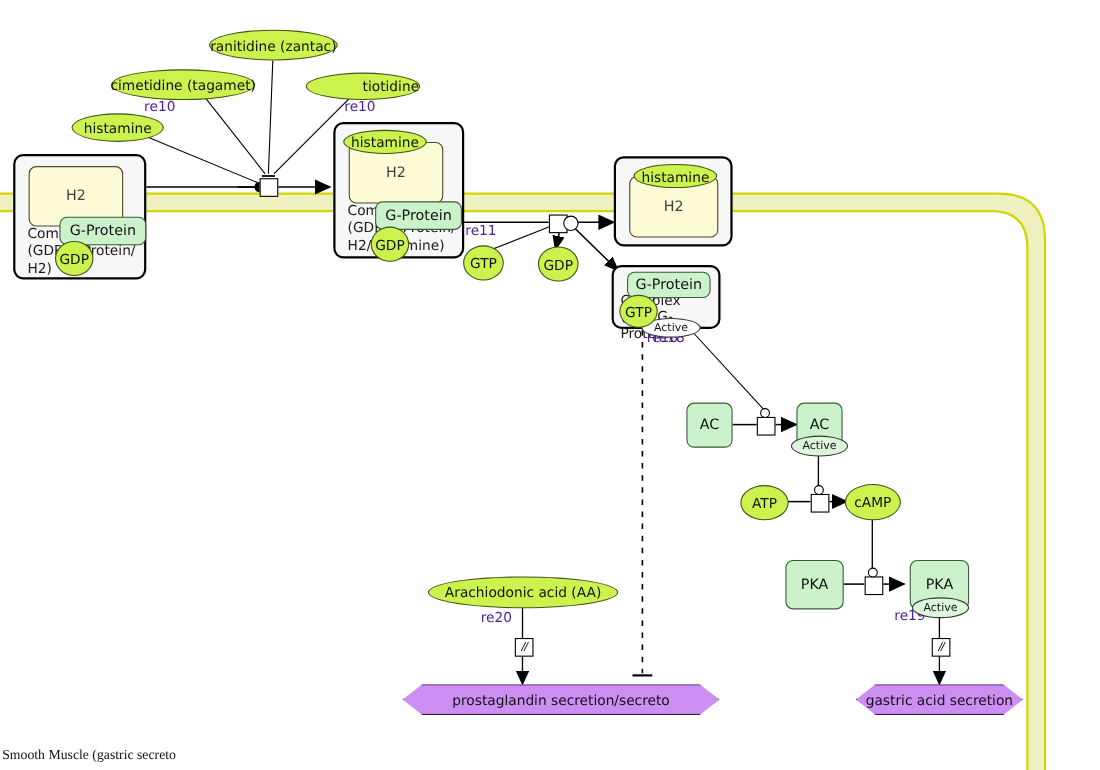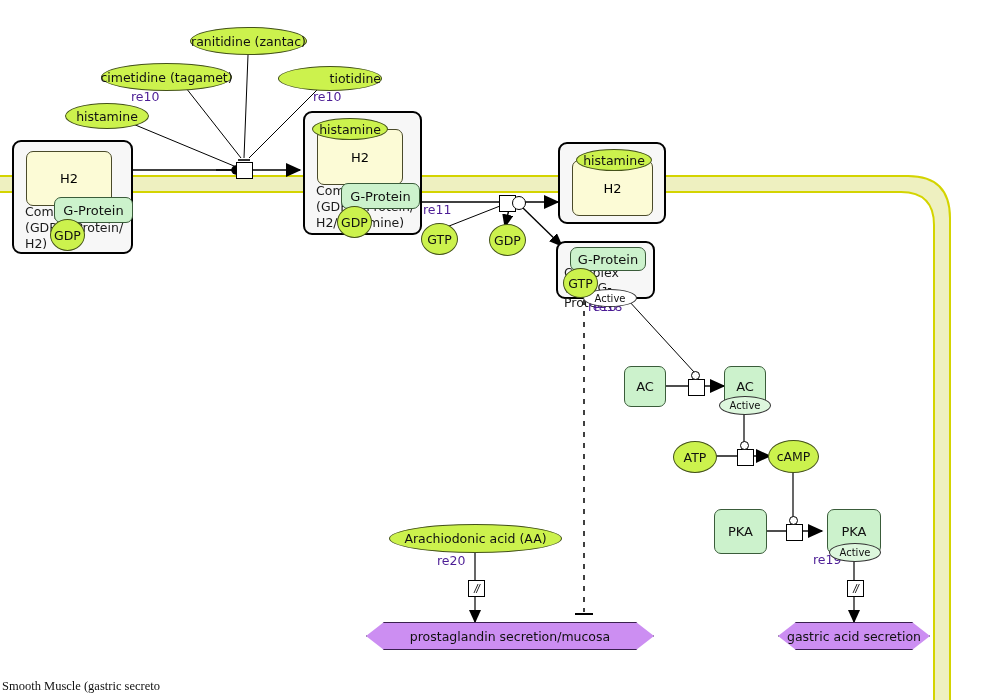--- a/index.html
+++ b/index.html
@@ -19,21 +19,21 @@
     background:#f7f7f7;border:2.5px solid #000;border-radius:9px;
   }
   .complex-label{
     position:absolute;font-size:12.5px;color:#1a1a1a;line-height:16px;
     white-space:pre-line;
   }
   
   .receptor{
     background:#fcfbd6;border:1px solid #4a4a2a;border-radius:7px;
     display:flex;align-items:center;justify-content:center;
-    font-size:13px;color:#000000;
+    font-size:13px;color:#404040;
   }
   
   .macro{
     background:#ccf2cc;border:1px solid #3a5c3a;border-radius:7px;
     display:flex;align-items:center;justify-content:center;
     font-size:13px;color:#111;
   }
   
   .chem{
     background:#ccf24d;border:1px solid #44521a;border-radius:50%;
@@ -271,21 +271,21 @@
     </div>
     <div class="state" style="left:829px;top:543px;width:50px;height:17px;">
       <span>Active</span>
     </div>
 
     <div class="node chem" style="left:389px;top:524px;width:173px;height:29px;">
       <span>Arachiodonic acid (AA)</span>
     </div>
 
     <div class="node pheno" style="left:366px;top:622px;width:288px;height:28px;">
-      <span>prostaglandin secretion/mucosa</span>
+      <span>prostaglandin secretion/secreto</span>
     </div>
     <div class="node pheno" style="left:778px;top:622px;width:152px;height:28px;">
       <span>gastric acid secretion</span>
     </div>
 
     <div class="proc" style="left:236px;top:162px;"></div>
 
     <div class="proc" style="left:499px;top:195px;"></div>
     <div class="proc assoc" style="left:512px;top:196px;"></div>
 

